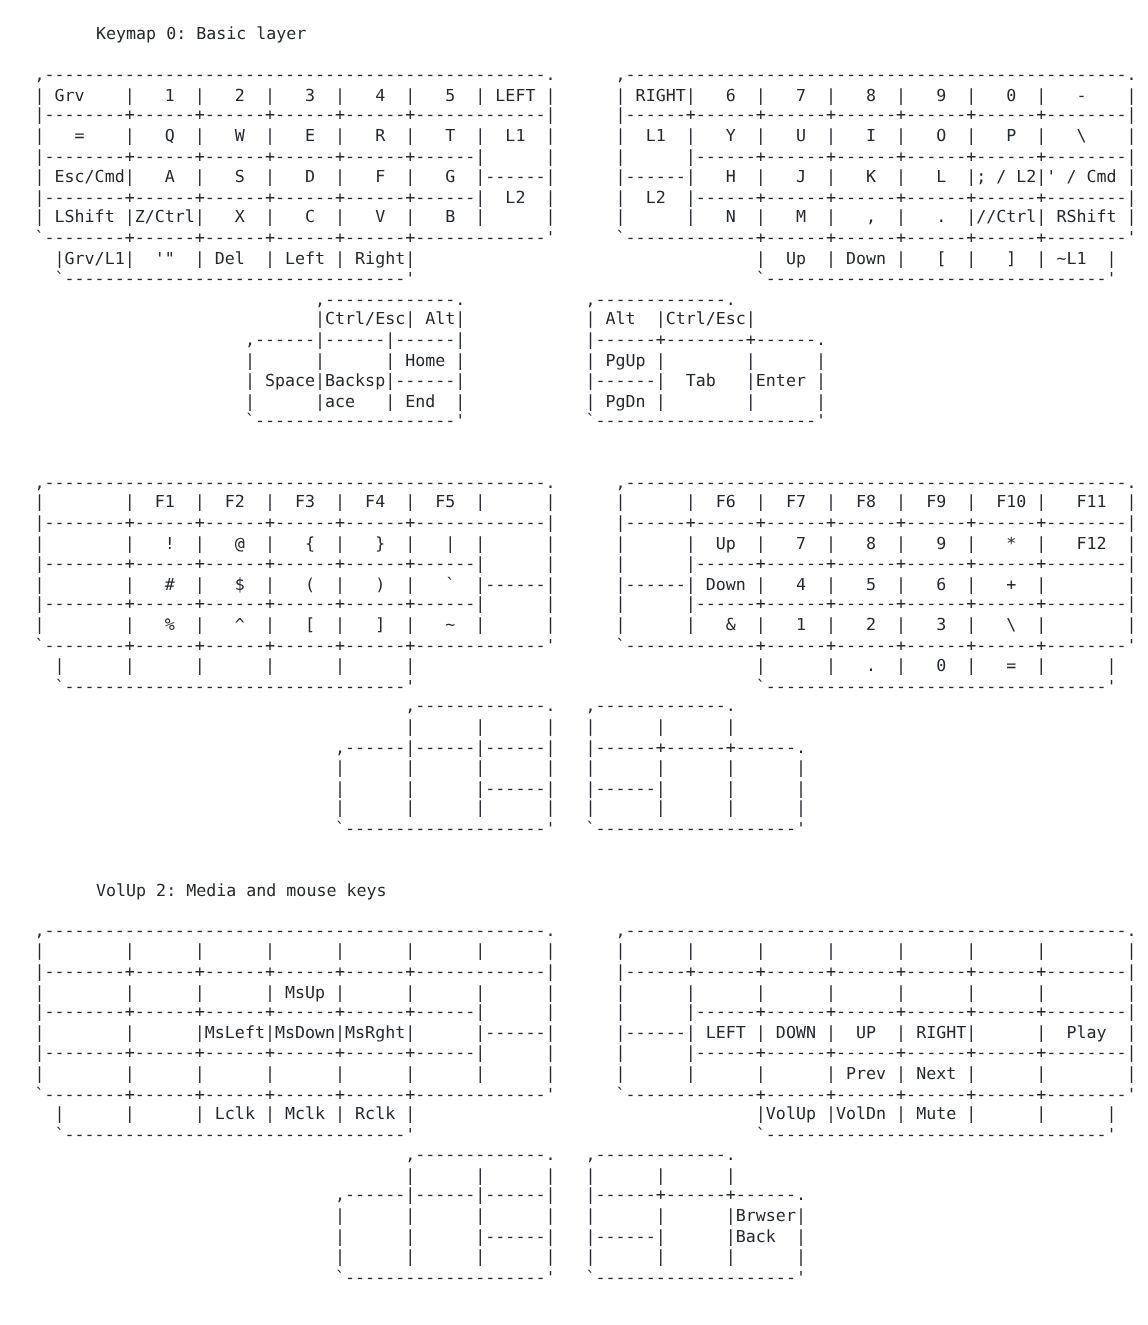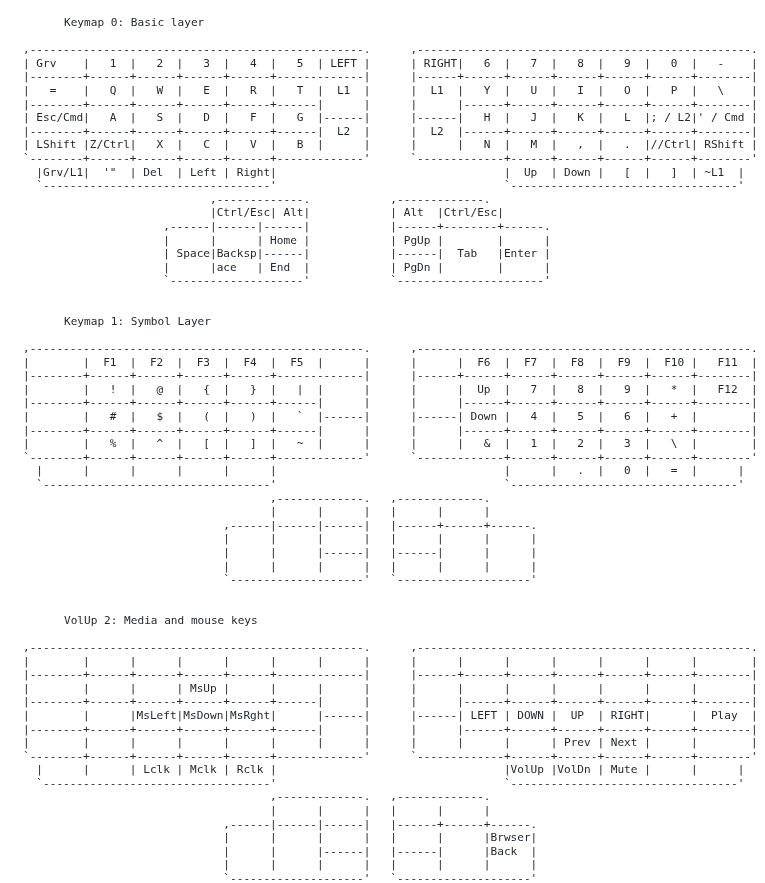--- a/index.html
+++ b/index.html
@@ -60,21 +60,20 @@
                             ,-------------.            ,-------------.
                             |Ctrl/Esc| Alt|            | Alt  |Ctrl/Esc|
                      ,------|------|------|            |------+--------+------.
                      |      |      | Home |            | PgUp |        |      |
                      | Space|Backsp|------|            |------|  Tab   |Enter |
                      |      |ace   | End  |            | PgDn |        |      |
                      `--------------------'            `----------------------'</pre>
   </div>
 
   <div class="section">
-    <pre class="section-title">Keymap 1: Symbol Layer</pre>
     <pre class="ascii-art">,--------------------------------------------------.      ,--------------------------------------------------.
 |        |  F1  |  F2  |  F3  |  F4  |  F5  |      |      |      |  F6  |  F7  |  F8  |  F9  |  F10 |   F11  |
 |--------+------+------+------+------+-------------|      |------+------+------+------+------+------+--------|
 |        |   !  |   @  |   {  |   }  |   |  |      |      |      |  Up  |   7  |   8  |   9  |   *  |   F12  |
 |--------+------+------+------+------+------|      |      |      |------+------+------+------+------+--------|
 |        |   #  |   $  |   (  |   )  |   `  |------|      |------| Down |   4  |   5  |   6  |   +  |        |
 |--------+------+------+------+------+------|      |      |      |------+------+------+------+------+--------|
 |        |   %  |   ^  |   [  |   ]  |   ~  |      |      |      |   &amp;  |   1  |   2  |   3  |   \  |        |
 `--------+------+------+------+------+-------------'      `-------------+------+------+------+------+--------'
   |      |      |      |      |      |                                  |      |   .  |   0  |   =  |      |

